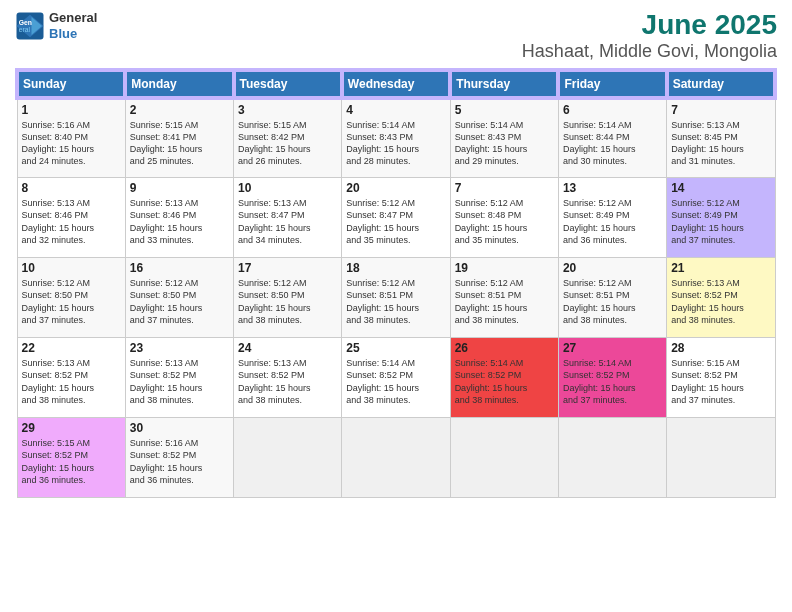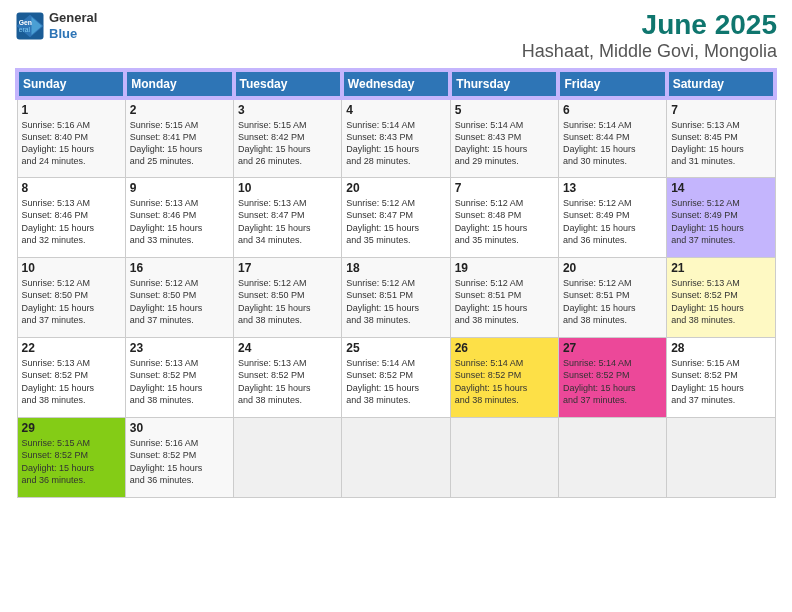--- a/index.html
+++ b/index.html
@@ -360,21 +360,21 @@
       </td>
           <td style="background: rgb(255, 255, 255);">
         <span class="day-number">25</span>
         <div class="day-info">
           Sunrise: 5:14 AM<br>
           Sunset: 8:52 PM<br>
           Daylight: 15 hours<br>
           and 38 minutes.
         </div>
       </td>
-          <td style="background: #fde047;">
+          <td style="background: #ef4444;">
         <span class="day-number">26</span>
         <div class="day-info">
           Sunrise: 5:14 AM<br>
           Sunset: 8:52 PM<br>
           Daylight: 15 hours<br>
           and 38 minutes.
         </div>
       </td>
           <td style="background: #ec4899;">
         <span class="day-number">27</span>
@@ -389,21 +389,21 @@
         <span class="day-number">28</span>
         <div class="day-info">
           Sunrise: 5:15 AM<br>
           Sunset: 8:52 PM<br>
           Daylight: 15 hours<br>
           and 37 minutes.
         </div>
       </td>
         </tr>
         <tr class="last-row">
-          <td style="background: #84cc16;">
+          <td style="background: #f0abfc;">
         <span class="day-number">29</span>
         <div class="day-info">
           Sunrise: 5:15 AM<br>
           Sunset: 8:52 PM<br>
           Daylight: 15 hours<br>
           and 36 minutes.
         </div>
       </td>
           <td style="background: rgb(248, 248, 248);">
         <span class="day-number">30</span>

